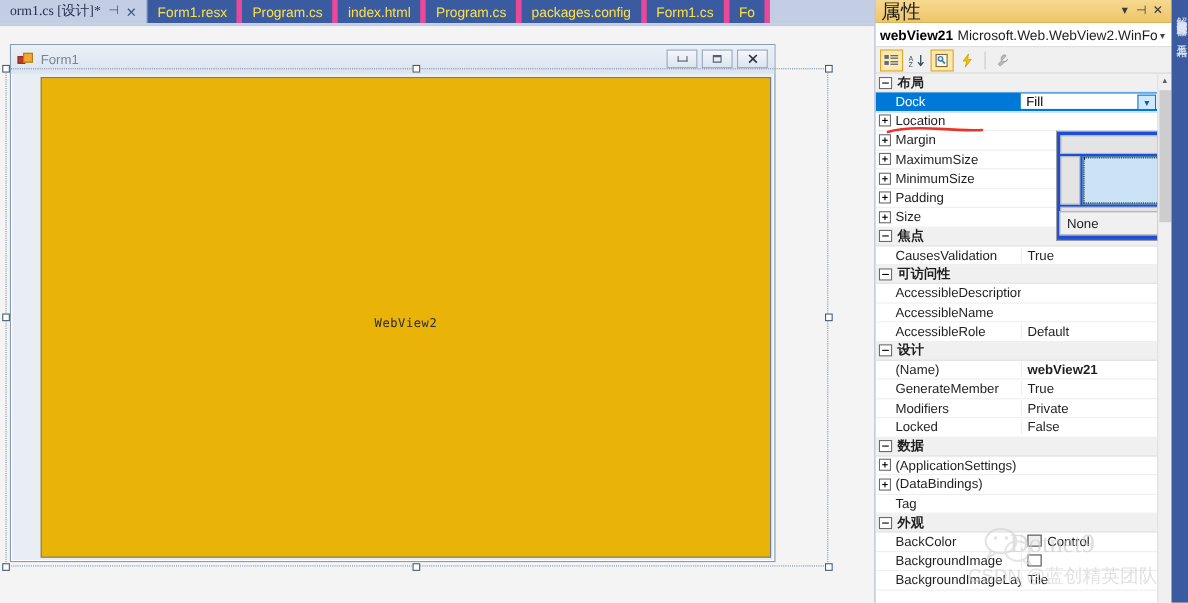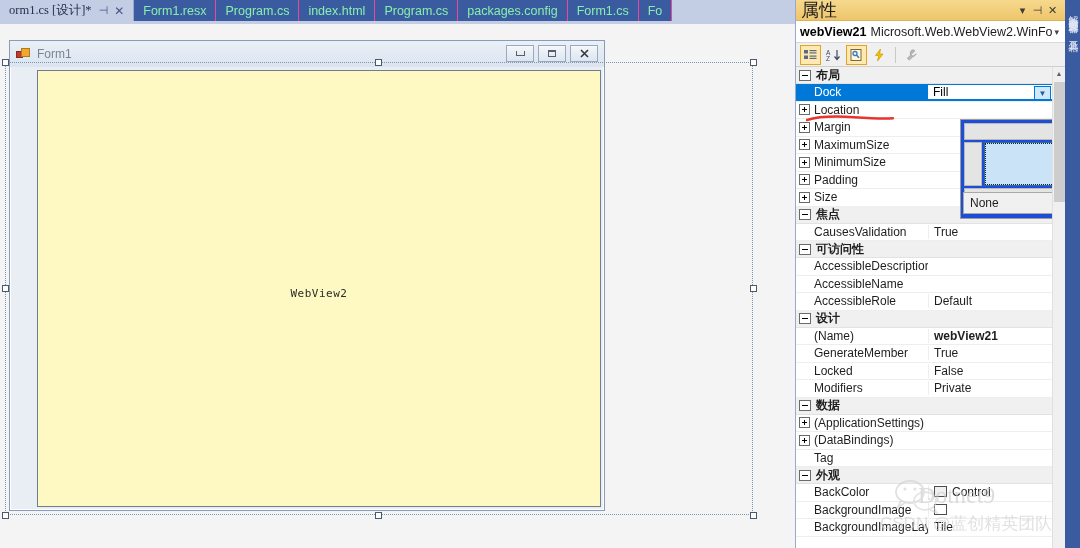--- a/index.html
+++ b/index.html
@@ -24,22 +24,22 @@
     position: absolute; left: 0; top: 0; width: 795px; height: 21px;
     background: #c3cde4;
     display: flex; align-items: stretch;
     overflow: hidden;
   }
   .tab {
     display: flex; align-items: center;
     padding: 0 9px;
     font-size: 12.5px;
     white-space: nowrap;
-    border-right: 1px solid #ec4899;
-    color: #86efac;
+    border-right: 5px solid #ec4899;
+    color: #fde047;
     background: #3a5ba0;
   }
   .tab.active {
     background: #c3cde4;
     color: #24314f;
     border-right: 1px solid #9aa9ce;
   }
   .tab.active .tab-label { font-weight: 400; font-family: Liberation Serif, serif; }
   .tab-pin, .tab-close {
     margin-left: 7px;
@@ -54,21 +54,21 @@
   }
 
   
   #designer-canvas {
     position: absolute; left: 0; top: 24px; width: 795px; height: 524px;
     background: #f4f4f4;
   }
 
   
   #form-window {
-    position: absolute; left: 9px; top: 16px; width: 596px; height: 471px;
+    position: absolute; left: 9px; top: 16px; width: 696px; height: 471px;
     background: #e9eef5;
     border: 1px solid #8a9bb5;
     box-shadow: 0 0 0 1px #ffffff inset;
   }
   #form-titlebar {
     position: absolute; left: 0; top: 0; right: 0; height: 26px;
     background: linear-gradient(to bottom, #eaf0f7 0%, #dbe4ef 100%);
     display: flex; align-items: center;
     padding-left: 6px;
   }
@@ -97,21 +97,21 @@
     border: 1px solid #9aa9bd;
     display: flex; align-items: center; justify-content: center;
     font-size: 9px; color: #4b5666;
     line-height: 1;
   }
   .winbtn .glyph-min { width: 9px; height: 5px; border: 1px solid #55606f; border-top: none; }
   .winbtn .glyph-max { width: 8px; height: 7px; border: 1px solid #55606f; border-top-width: 2px; }
 
   #form-client {
     position: absolute; left: 3px; top: 29px; right: 3px; bottom: 3px;
-    background: #fef9c3;
+    background: #eab308;
     border: 1px solid #6f7d8f;
     margin-left: 24px;
   }
   #webview-placeholder-text {
     position: absolute; left: 0; right: 0; top: 216px;
     text-align: center;
     font-family: "DejaVu Sans Mono", "Liberation Mono", monospace;
     font-size: 11px;
     color: #2b2b2b;
     letter-spacing: 0.5px;
@@ -568,27 +568,27 @@
           <span class="prop-name">(Name)</span>
           <span class="prop-value bold" style="position: relative;">webView21</span>
         </div>
         <div class="prop-row">
           <span class="prop-expander"></span>
           <span class="prop-name">GenerateMember</span>
           <span class="prop-value" style="position: relative;">True</span>
         </div>
         <div class="prop-row">
           <span class="prop-expander"></span>
+          <span class="prop-name">Modifiers</span>
+          <span class="prop-value" style="position: relative;">Private</span>
+        </div>
+        <div class="prop-row">
+          <span class="prop-expander"></span>
           <span class="prop-name">Locked</span>
           <span class="prop-value" style="position: relative;">False</span>
-        </div>
-        <div class="prop-row">
-          <span class="prop-expander"></span>
-          <span class="prop-name">Modifiers</span>
-          <span class="prop-value" style="position: relative;">Private</span>
         </div>
         <div class="cat-row">
           <span class="cat-toggle"></span>
           <span>数据</span>
         </div>
         <div class="prop-row">
           <span class="prop-expander">
             <span class="exp-box plus"></span>
           </span>
           <span class="prop-name">(ApplicationSettings)</span>

